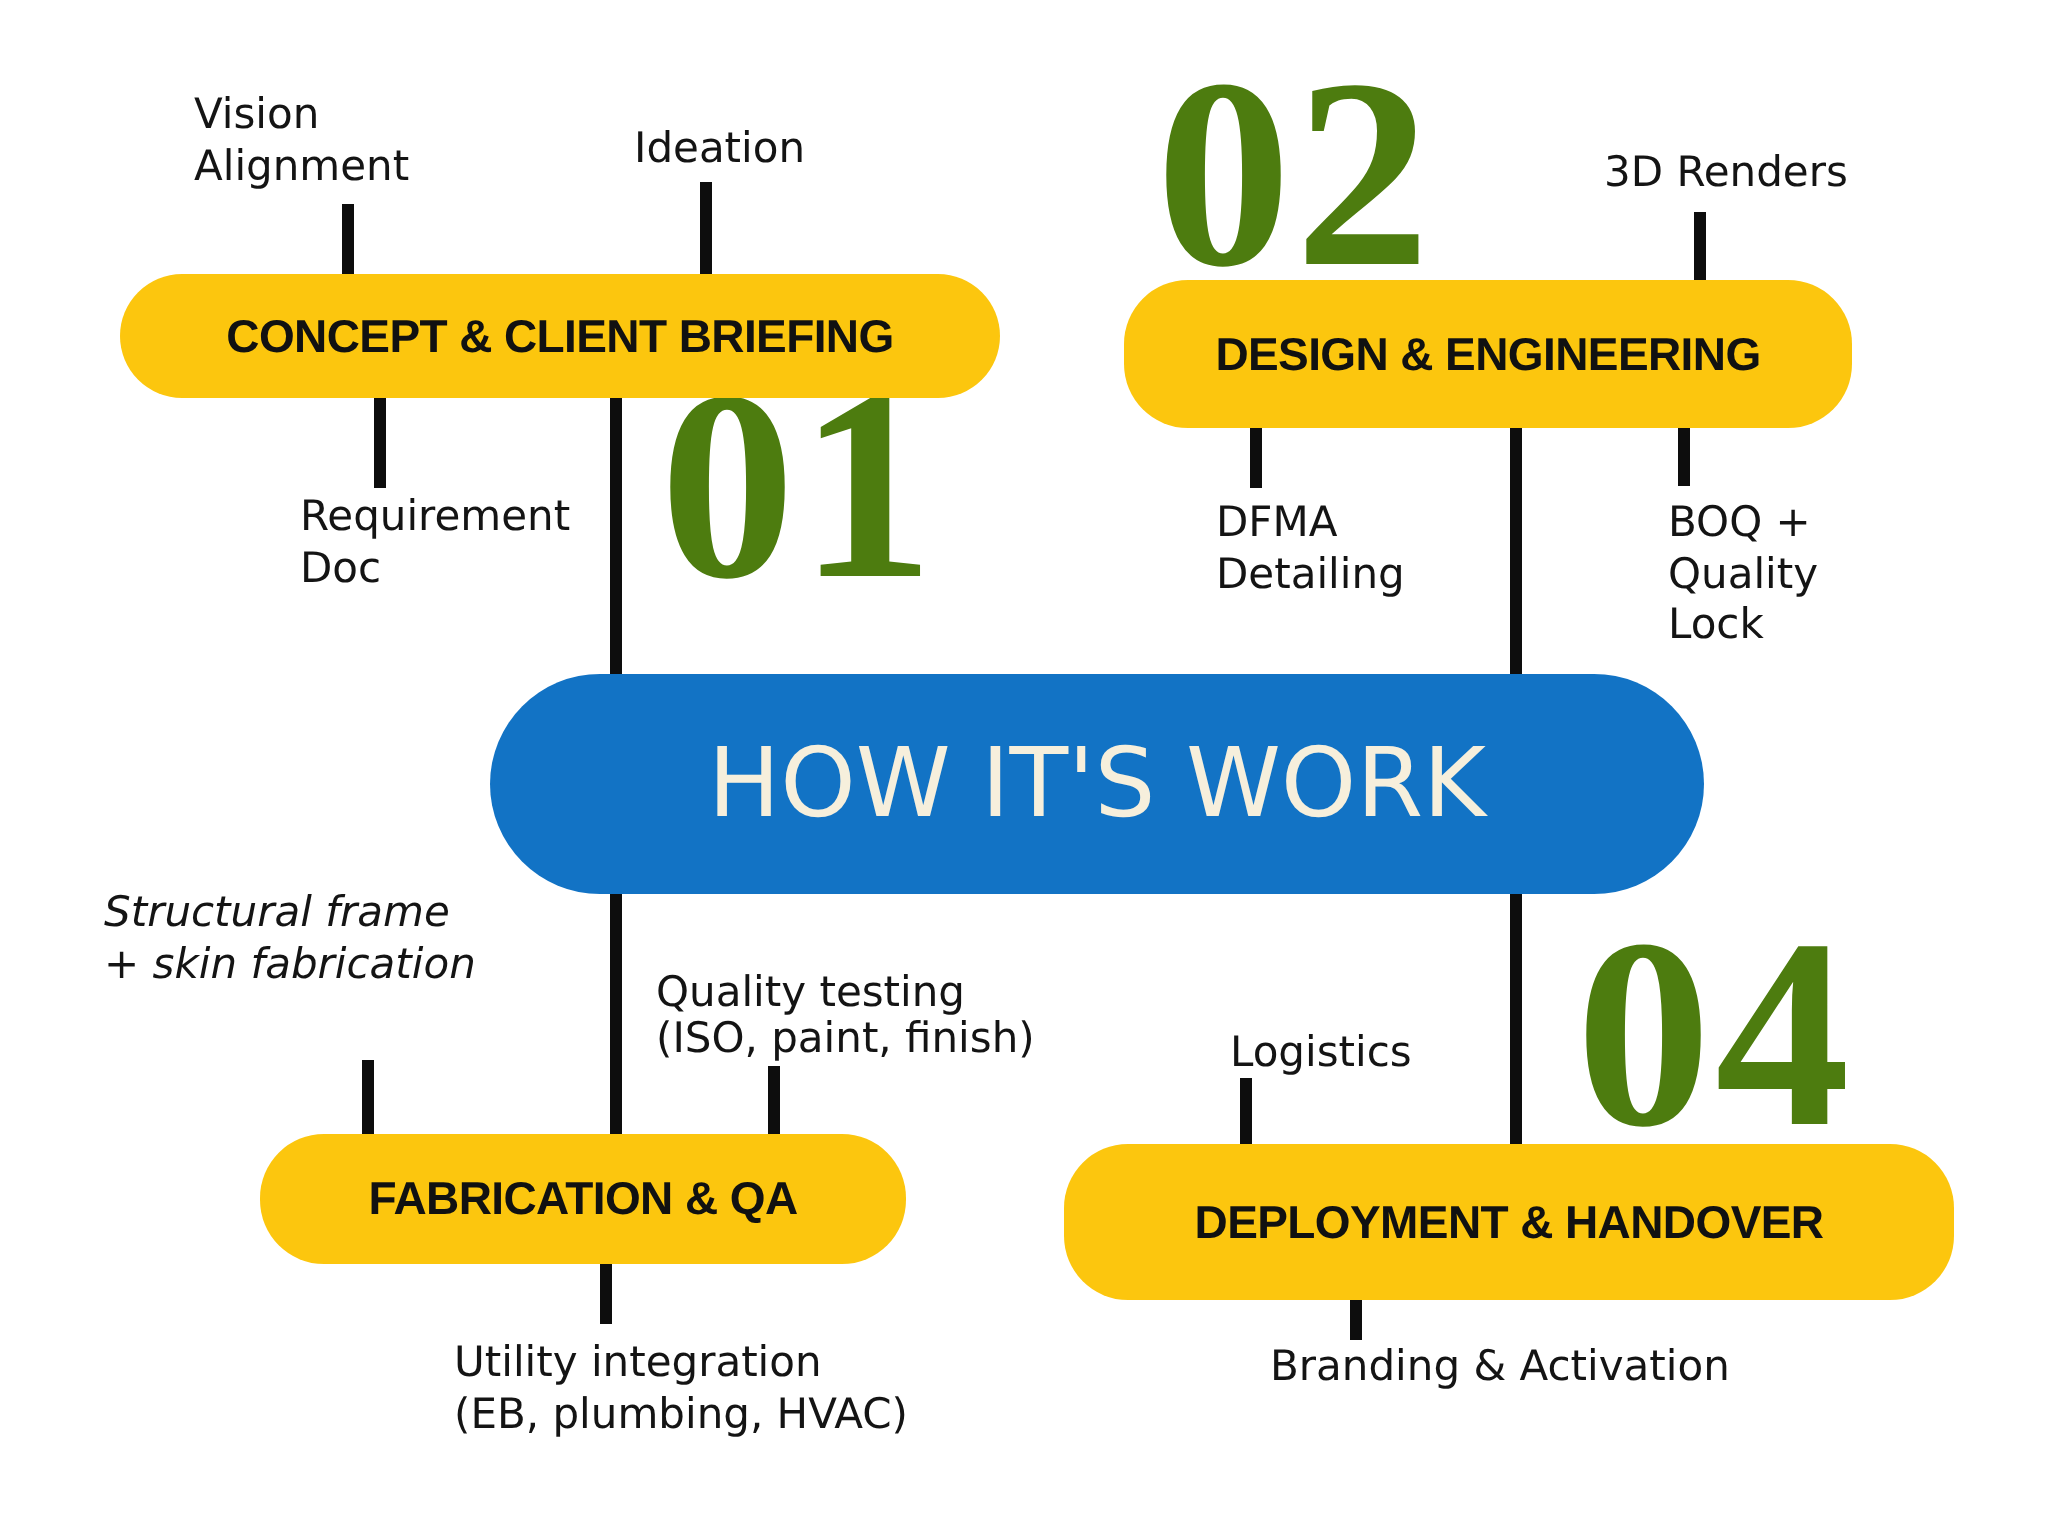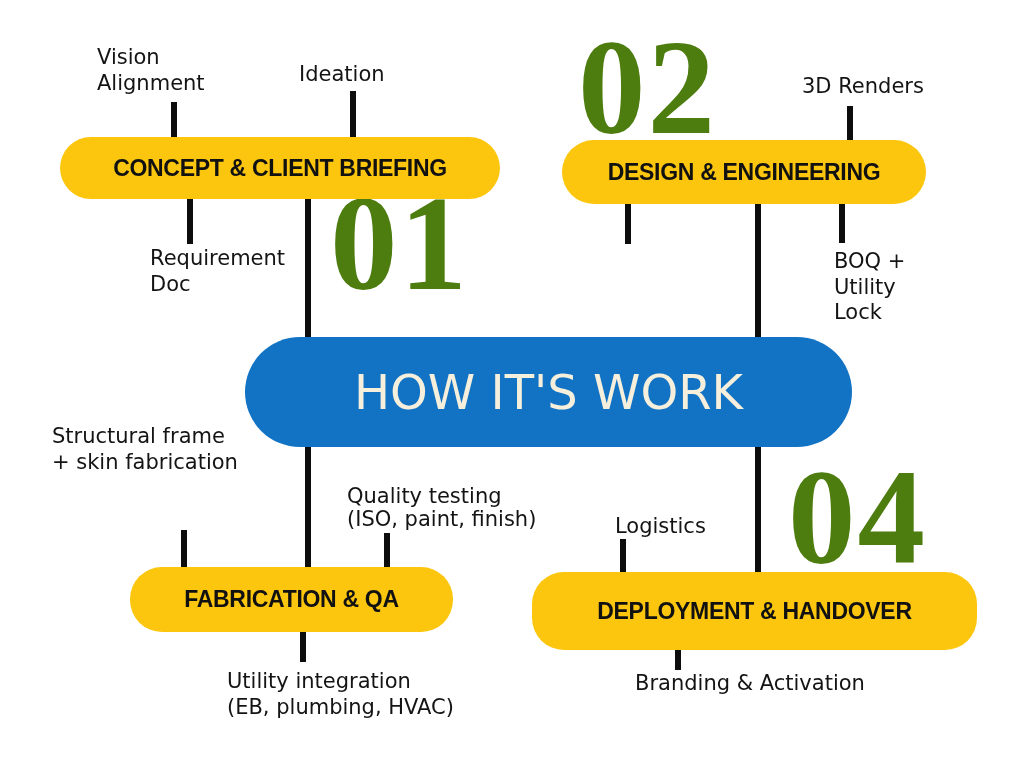--- a/index.html
+++ b/index.html
@@ -78,21 +78,21 @@
   .sublabel {
     position: absolute;
     font-family: "DejaVu Sans", sans-serif;
     font-weight: 500;
     font-size: 21px;
     line-height: 1.22;
     color: #141414;
     white-space: pre-line;
     z-index: 4;
   }
-  .tight { line-height: 1.1; margin-left: 19px; }
+  .tight { line-height: 1.1; }
 </style>
 </head>
 <body>
 
 <div id="canvas">
 
   <div class="bg-num" style="left:330px; top:176px;">01</div>
   <div class="bg-num" style="left:578px; top:20px;">02</div>
   <div class="bg-num" style="left:788px; top:450px;">04</div>
 
@@ -112,48 +112,50 @@
   <div class="connector" style="left:300px; top:631px; height:31px;"></div>
 
   <div class="connector" style="left:755px; top:445px; height:129px;"></div>
   <div class="connector" style="left:620px; top:539px; height:34px;"></div>
   <div class="connector" style="left:675px; top:636px; height:34px;"></div>
 
   <div class="stage-pill" style="left:60px; top:137px; width:440px; height:62px;">
     <span class="pill-label">CONCEPT &amp; CLIENT BRIEFING</span>
   </div>
 
-  <div class="stage-pill" style="left:562px; top:140px; width:364px; height:64px;">
+  <div class="stage-pill" style="left:562px; top:140px; width:364px; height:74px;">
     <span class="pill-label">DESIGN &amp; ENGINEERING</span>
   </div>
 
   <div class="stage-pill" style="left:130px; top:567px; width:323px; height:65px;">
     <span class="pill-label">FABRICATION &amp; QA</span>
   </div>
 
   <div class="stage-pill" style="left:532px; top:572px; width:445px; height:78px;">
     <span class="pill-label">DEPLOYMENT &amp; HANDOVER</span>
   </div>
 
   <div class="center-pill">
     <span class="title-text">HOW IT'S WORK</span>
   </div>
 
   <div class="sublabel" style="left:97px;  top:45px;">Vision
 Alignment</div>
-  <div class="sublabel" style="left:299px; top:62px;">Ideation</div>
+  <div class="sublabel" style="left:317px; top:62px;">Ideation</div>
   <div class="sublabel" style="left:150px; top:246px;">Requirement
 Doc</div>
 
   <div class="sublabel" style="left:802px; top:74px;">3D Renders</div>
+  <div class="sublabel" style="left:608px; top:249px;">DFMA
+Detailing</div>
   <div class="sublabel" style="left:834px; top:249px;">BOQ +
-Utility
+Quality
 Lock</div>
 
-  <div class="sublabel" style="left:52px;  top:424px;">Structural frame
+  <div class="sublabel" style="left:52px;  top:444px;font-style:italic;">Structural frame
 + skin fabrication</div>
   <div class="sublabel tight" style="left:328px; top:485px;">Quality testing
 (ISO, paint, finish)</div>
   <div class="sublabel" style="left:227px; top:669px;">Utility integration
 (EB, plumbing, HVAC)</div>
 
   <div class="sublabel" style="left:615px; top:514px;">Logistics</div>
   <div class="sublabel" style="left:635px; top:671px;">Branding &amp; Activation</div>
 
 </div>

